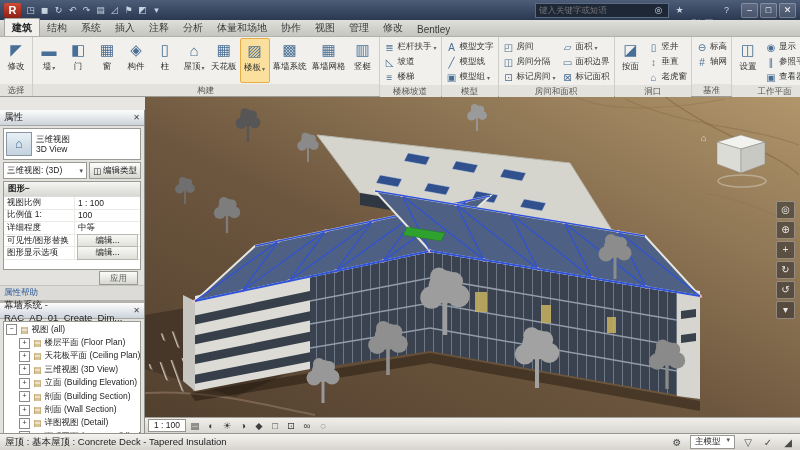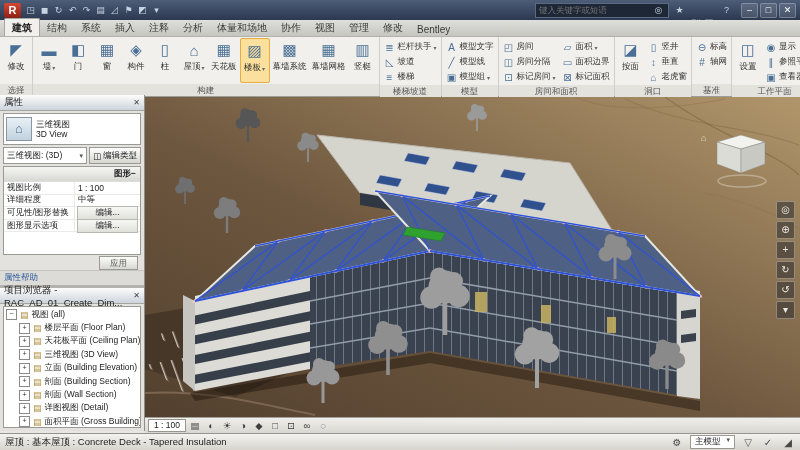--- a/index.html
+++ b/index.html
@@ -35,33 +35,33 @@
   .bigbtn .blabel{font-size:8.5px;color:#333;white-space:nowrap;display:flex;align-items:center;gap:1px;}
   .bigbtn .dd{font-size:6px;color:#666;}
   .bigbtn.hl{background:#fbdf9c;border:1px solid #e8ae45;}
   .stack{display:flex;flex-direction:column;justify-content:flex-start;padding-top:2px;gap:1px;}
   .smbtn{display:flex;align-items:center;gap:2px;height:14px;font-size:8.5px;color:#333;white-space:nowrap;padding:0 2px;border-radius:2px;}
   .smbtn .sicon{width:12px;text-align:center;font-size:10px;color:#4a6f96;}
   .smbtn .dd{font-size:6px;color:#666;}
   .cols{display:flex;gap:2px;}
 
   
-  .dock{position:absolute;left:0;top:95px;width:145px;height:336px;background:#e4e2de;border-right:1px solid #8f8f89;display:flex;flex-direction:column;box-sizing:border-box;}
+  .dock{position:absolute;left:0;top:110px;width:145px;height:336px;background:#e4e2de;border-right:1px solid #8f8f89;display:flex;flex-direction:column;box-sizing:border-box;}
   .phdr{height:15px;background:linear-gradient(#fdfdfc,#cdd4dc);border-bottom:1px solid #a6a6a0;display:flex;align-items:center;justify-content:space-between;font-size:9.5px;padding:0 4px;color:#222;}
   .phdr .x{font-size:8px;color:#444;}
   .props{height:190px;display:flex;flex-direction:column;border-bottom:3px solid #b4b2ae;}
   .typesel{height:28px;background:#fff;border:1px solid #9a9a94;margin:2px 3px;display:flex;align-items:center;gap:4px;padding:1px 2px;}
   .thumb{width:24px;height:22px;background:linear-gradient(#e8f0f6,#c2d2de);border:1px solid #8a97a2;color:#4a6f96;font-size:13px;text-align:center;line-height:22px;}
   .tname{display:flex;flex-direction:column;font-size:8.5px;line-height:10px;color:#222;}
   .instrow{display:flex;gap:2px;margin:0 3px 2px;height:17px;}
   .instdd{flex:1;background:#fff;border:1px solid #9a9a94;font-size:8.5px;display:flex;align-items:center;justify-content:space-between;padding:0 3px;color:#222;}
   .instdd .dd{font-size:7px;color:#555;}
   .etbtn{background:linear-gradient(#fefefe,#d7d7d1);border:1px solid #9a9a94;font-size:8.5px;display:flex;align-items:center;gap:2px;padding:0 3px;color:#222;}
   .ptable{flex:1;background:#fff;border:1px solid #9a9a94;margin:0 3px;font-size:8.5px;overflow:hidden;}
-  .psect{background:linear-gradient(#f5f5f3,#d8d8d3);font-weight:bold;padding:1px 4px;display:flex;justify-content:flex-end;color:#222;border-bottom:1px solid #ddd;}
+  .psect{background:linear-gradient(#f5f5f3,#d8d8d3);font-weight:bold;padding:1px 4px;display:flex;justify-content:flex-start;color:#222;border-bottom:1px solid #ddd;}
   .prow{display:flex;height:11.6px;border-bottom:1px solid #eceae6;align-items:center;}
   .plab{width:64px;padding:0 3px;border-right:1px solid #eceae6;white-space:nowrap;overflow:hidden;color:#222;}
   .pval{flex:1;padding:0 3px;white-space:nowrap;overflow:hidden;color:#222;}
   .pval.btnlike{background:linear-gradient(#f7f7f5,#e0e0da);border:1px solid #b8b8b2;text-align:center;margin:0 2px;padding:0;}
   .applyrow{height:15px;display:flex;justify-content:flex-end;align-items:center;padding:0 6px;}
   .applybtn{border:1px solid #9a9a94;background:linear-gradient(#fbfbf9,#d8d8d2);font-size:8.5px;padding:0 10px;height:12px;line-height:12px;color:#555;}
   .helprow{height:14px;display:flex;align-items:center;font-size:8.5px;color:#2a5a9a;padding:0 4px;border-top:1px solid #c6c4c0;background:#dddbd7;}
   .browser{flex:1;display:flex;flex-direction:column;min-height:0;}
   .tree{flex:1;background:#fff;border:1px solid #9a9a94;margin:2px 3px 3px;font-size:8.5px;overflow:hidden;padding-top:1px;}
   .titem{display:flex;align-items:center;gap:3px;height:13.4px;white-space:nowrap;color:#222;}
@@ -377,20 +377,24 @@
       <div class="ptable">
         <div class="psect">
           <span>图形</span>
           <span>−</span>
         </div>
         <div class="prow">
           <span class="plab">视图比例</span>
             <span class="pval">1 : 100</span>
         </div>
         <div class="prow">
+          <span class="plab">比例值  1:</span>
+            <span class="pval">100</span>
+        </div>
+        <div class="prow">
           <span class="plab">详细程度</span>
             <span class="pval">中等</span>
         </div>
         <div class="prow">
           <span class="plab">可见性/图形替换</span>
             <span class="pval btnlike">编辑...</span>
         </div>
         <div class="prow">
           <span class="plab">图形显示选项</span>
             <span class="pval btnlike">编辑...</span>
@@ -400,21 +404,21 @@
       <div class="applyrow">
         <span class="applybtn">应用</span>
       </div>
       <div class="helprow">
         <span>属性帮助</span>
       </div>
     </div>
 
     <div class="browser">
       <div class="phdr">
-        <span>项目浏览器 - RAC_AD_01_Create_Dim...</span>
+        <span>幕墙系统 - RAC_AD_01_Create_Dim...</span>
         <span class="x">✕</span>
       </div>
       <div class="tree">
         <div class="titem">
           <span class="tg">−</span>
           <span class="fi">▤</span>
           <span>视图 (all)</span>
         </div>
         <div class="titem d1">
           <span class="tg">+</span>

